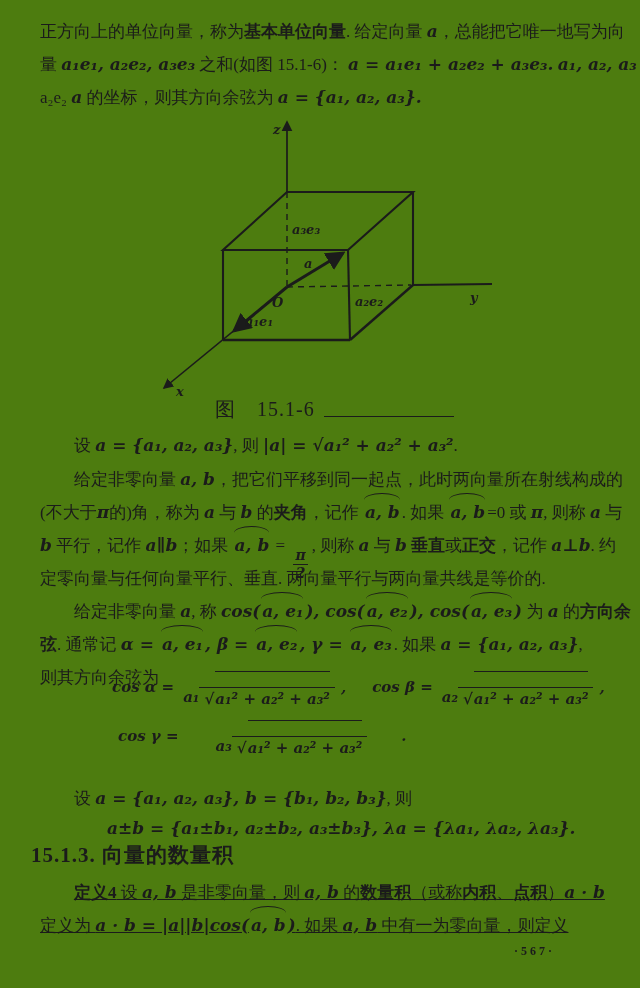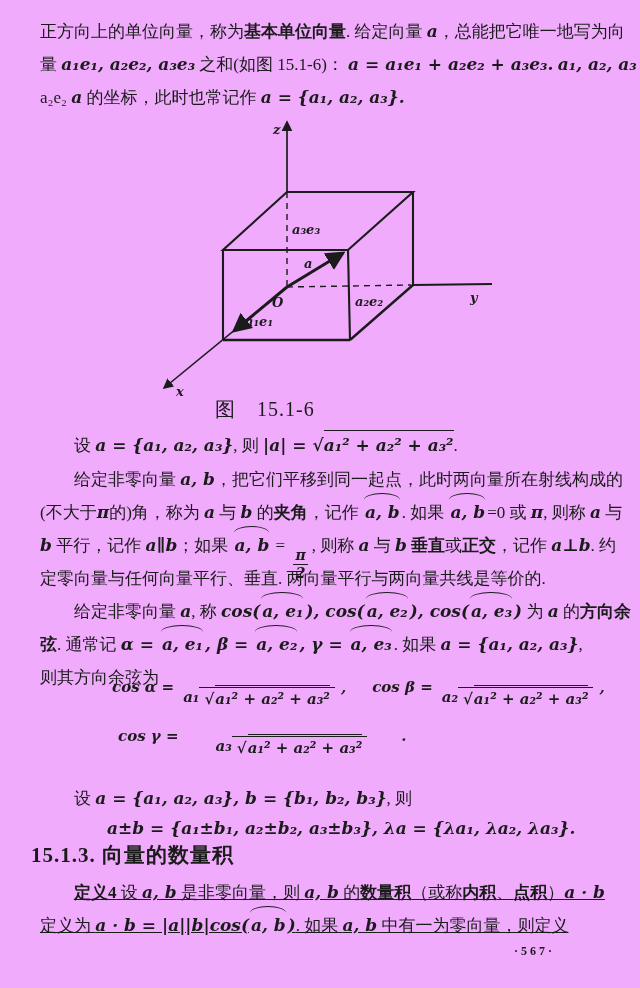--- a/index.html
+++ b/index.html
@@ -1,39 +1,39 @@
 <!DOCTYPE html>
 <html><head>
 <meta charset="utf-8">
 <style>
   html,body{margin:0;padding:0;background:#e8e6e0;}
   .page{
     position:relative;width:640px;height:988px;margin:0 auto;
-    background:#f0abfc;color:#1b1b1b;overflow:hidden;
+    background:#4d7c0f;color:#1b1b1b;overflow:hidden;
     font-family:"Liberation Serif","DejaVu Serif",serif;
   }
   .block{position:absolute;}
   .tl{white-space:nowrap;font-size:17px;line-height:33px;height:33px;}
   .tl.lh31{line-height:31px;height:31px;}
   .tl.lh30{line-height:42px;height:30px;}
   .indent{padding-left:34px;}
   .indent2{padding-left:67px;}
   .m{font-family:"DejaVu Serif",serif;font-style:italic;font-weight:bold;}
   .b{font-weight:bold;}
   .hat{
     position:relative;display:inline-block;padding:0 2px;
     font-family:"DejaVu Serif",serif;font-style:italic;font-weight:bold;
   }
   .hat::before{
     content:"";position:absolute;left:1px;right:2px;top:-3px;height:6px;
     border-top:1.6px solid #1b1b1b;
     border-radius:50% 50% 0 0 / 100% 100% 0 0;
   }
   .radwrap{white-space:nowrap;}
-  .rad{border-top:1.5px solid #1b1b1b;padding-top:4px;}
+  .rad{border-top:1.5px solid #1b1b1b;padding-top:18px;}
   .vfrac{
     display:inline-flex;flex-direction:column;align-items:center;
     vertical-align:-9px;line-height:1.05;font-size:14px;margin:0 3px;
     font-family:"DejaVu Serif",serif;font-style:italic;font-weight:bold;
   }
   .vnum{padding:0 3px 1px;}
   .vden{border-top:1.4px solid #1b1b1b;padding:1px 3px 0;}
   .frow{position:absolute;display:flex;align-items:flex-start;font-size:15px;}
   .bigfrac{display:inline-flex;align-items:center;margin:9px 5px;line-height:1.25;}
   .bnum{padding:0 0 1px;}
@@ -50,21 +50,21 @@
   }
 </style>
 </head>
 <body>
 
 <div class="page">
 
   <div class="block" style="left:40px;top:15px;width:575px;">
     <div class="tl"><span>正方向上的单位向量，称为</span><span class="b">基本单位向量</span><span>. 给定向量 </span><span class="m">a</span><span>，总能把它唯一地写为向</span></div>
     <div class="tl"><span>量 </span><span class="m">a₁e₁, a₂e₂, a₃e₃</span><span> 之和(如图 15.1-6)：  </span><span class="m">a = a₁e₁ + a₂e₂ + a₃e₃.</span><span>  </span><span class="m">a₁, a₂, a₃</span></div>
-    <div class="tl"><span>a₂e₂ </span><span class="m">a</span><span> 的坐标，此时也常记作 </span><span class="m">a = {a₁, a₂, a₃}.</span></div>
+    <div class="tl"><span>a₂e₂ </span><span class="m">a</span><span> 的坐标，则其方向余弦为 </span><span class="m">a = {a₁, a₂, a₃}.</span></div>
   </div>
 
   <div class="block" style="left:140px;top:112px;width:360px;height:306px;">
     <svg width="360" height="286" viewBox="0 0 360 286">
       <defs>
         <marker id="arr" viewBox="0 0 10 10" refX="8.5" refY="5" markerWidth="6.5" markerHeight="6.5" orient="auto">
           <path d="M0,0 L10,5 L0,10 z" fill="#1b1b1b"></path>
         </marker>
       </defs>
 

